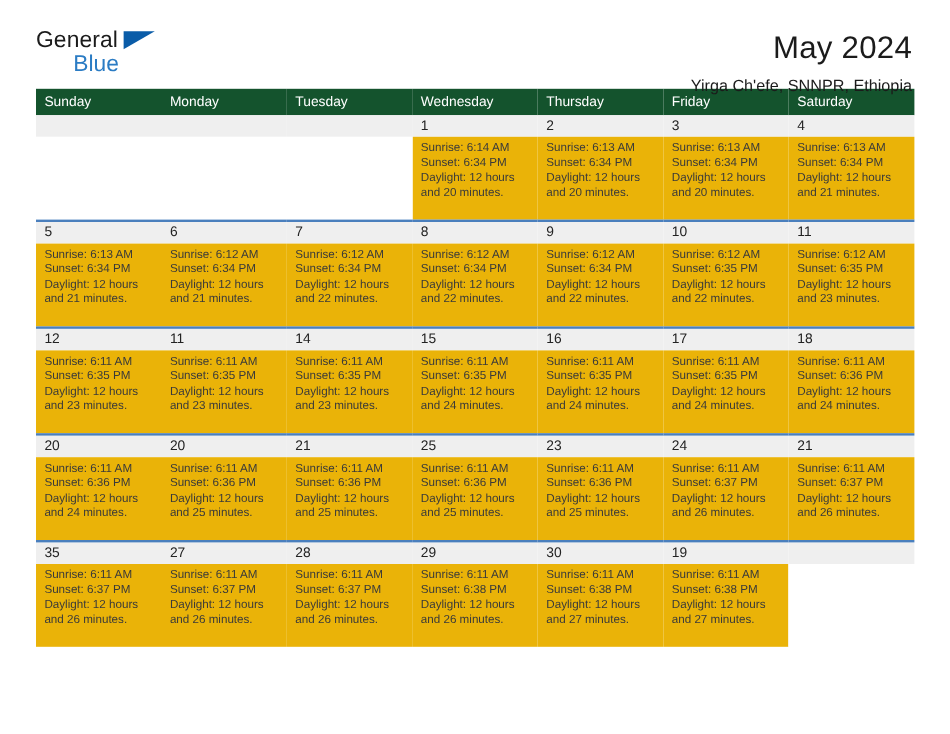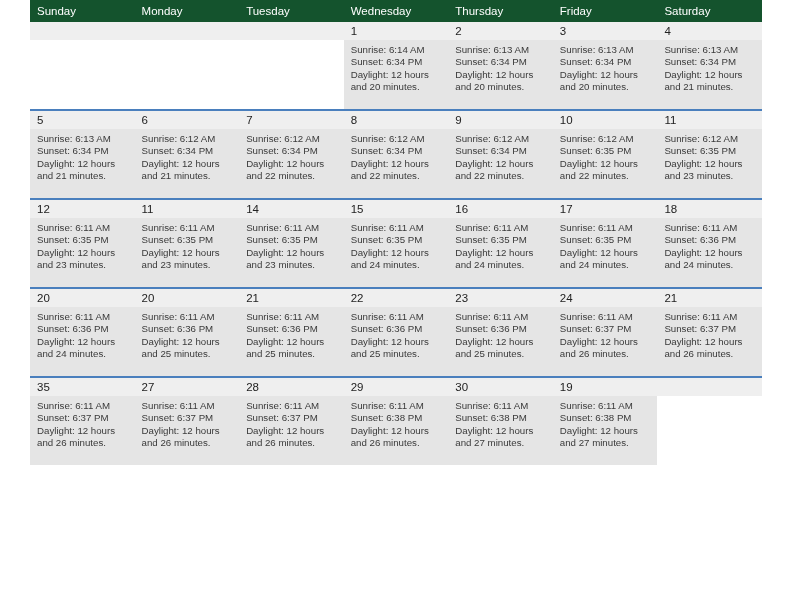--- a/index.html
+++ b/index.html
@@ -91,36 +91,47 @@
   .calendar tr.week-first td { border-top: none; }
   .daynum-band {
     background: #efefef;
     height: 18px;
     padding: 1px 0 0 7px;
     font-size: 11.5px;
     color: #222222;
     line-height: 17px;
   }
   .cell-body {
-    background: #e5e5e5;
+    background: #eab308;
     height: 69px;
     padding: 4px 6px 0 7px;
     font-size: 9.7px;
     line-height: 12.4px;
     color: #3a3a3a;
   }
   .cell-body .ln { white-space: nowrap; }
   .cell-empty .daynum-band { background: #efefef; }
   .cell-empty .cell-body { background: #ffffff; }
 </style>
 </head>
 <body>
 
 <div class="page">
 
+  <div class="masthead">
+    <div class="logo">
+      <span class="logo-general">General</span>
+      <span class="logo-tri"></span>
+      <span class="logo-blue">Blue</span>
+    </div>
+    <div class="title-wrap">
+      <div class="cal-title">May 2024</div>
+      <div class="cal-subtitle">Yirga Ch'efe, SNNPR, Ethiopia</div>
+    </div>
+  </div>
 
   <table class="calendar">
     <thead>
       <tr id="weekday-row">
           <th>Sunday</th>
           <th>Monday</th>
           <th>Tuesday</th>
           <th>Wednesday</th>
           <th>Thursday</th>
           <th>Friday</th>
@@ -330,21 +341,21 @@
           <td>
             <div class="daynum-band">21</div>
             <div class="cell-body">
               <div class="ln">Sunrise: 6:11 AM</div>
               <div class="ln">Sunset: 6:36 PM</div>
               <div class="ln">Daylight: 12 hours</div>
               <div class="ln">and 25 minutes.</div>
             </div>
           </td>
           <td>
-            <div class="daynum-band">22</div>
+            <div class="daynum-band">25</div>
             <div class="cell-body">
               <div class="ln">Sunrise: 6:11 AM</div>
               <div class="ln">Sunset: 6:36 PM</div>
               <div class="ln">Daylight: 12 hours</div>
               <div class="ln">and 25 minutes.</div>
             </div>
           </td>
           <td>
             <div class="daynum-band">23</div>
             <div class="cell-body">

